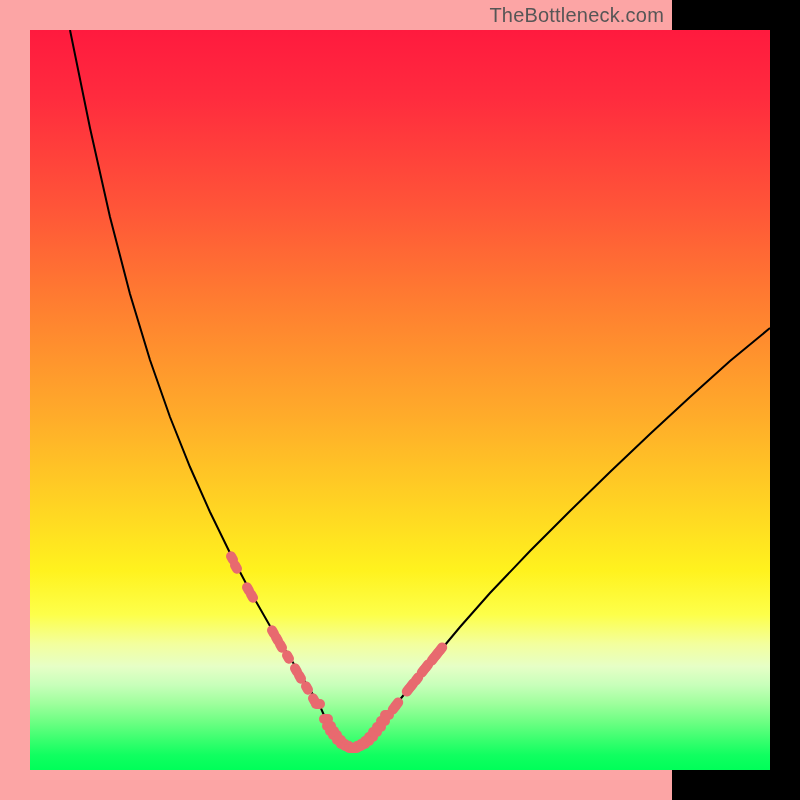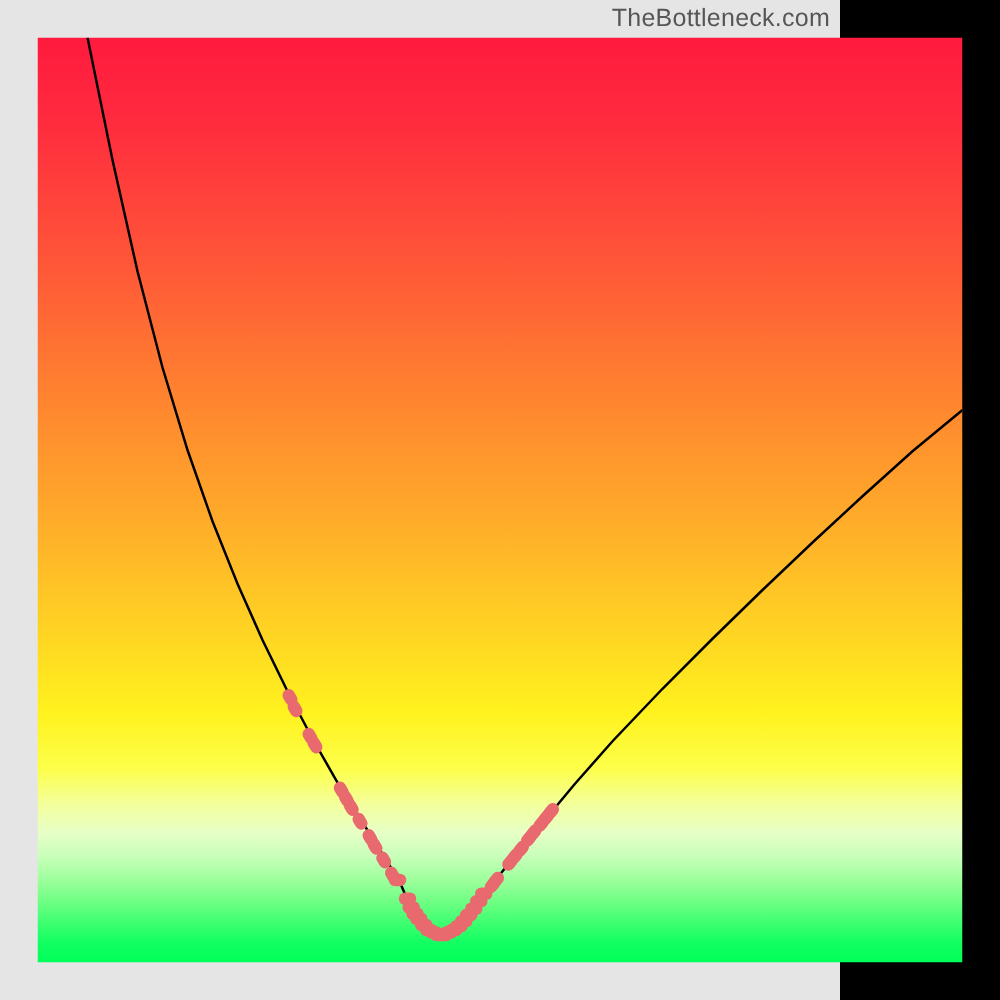--- a/index.html
+++ b/index.html
@@ -1,21 +1,21 @@
 <!DOCTYPE html>
 <html><head>
 <meta charset="utf-8">
 <style>
   * { margin: 0; padding: 0; box-sizing: border-box; }
   html, body { width: 800px; height: 800px; overflow: hidden; background: #000; }
   .frame {
     position: relative;
     width: 672px;
     height: 800px;
-    background: #e5e5e5;
+    background: #fca5a5;
   }
   .watermark {
     position: absolute;
     top: 4px;
     right: 8px;
     font-family: Arial, Helvetica, sans-serif;
     font-size: 20px;
     font-weight: 500;
     color: #565656;
     letter-spacing: 0.2px;

